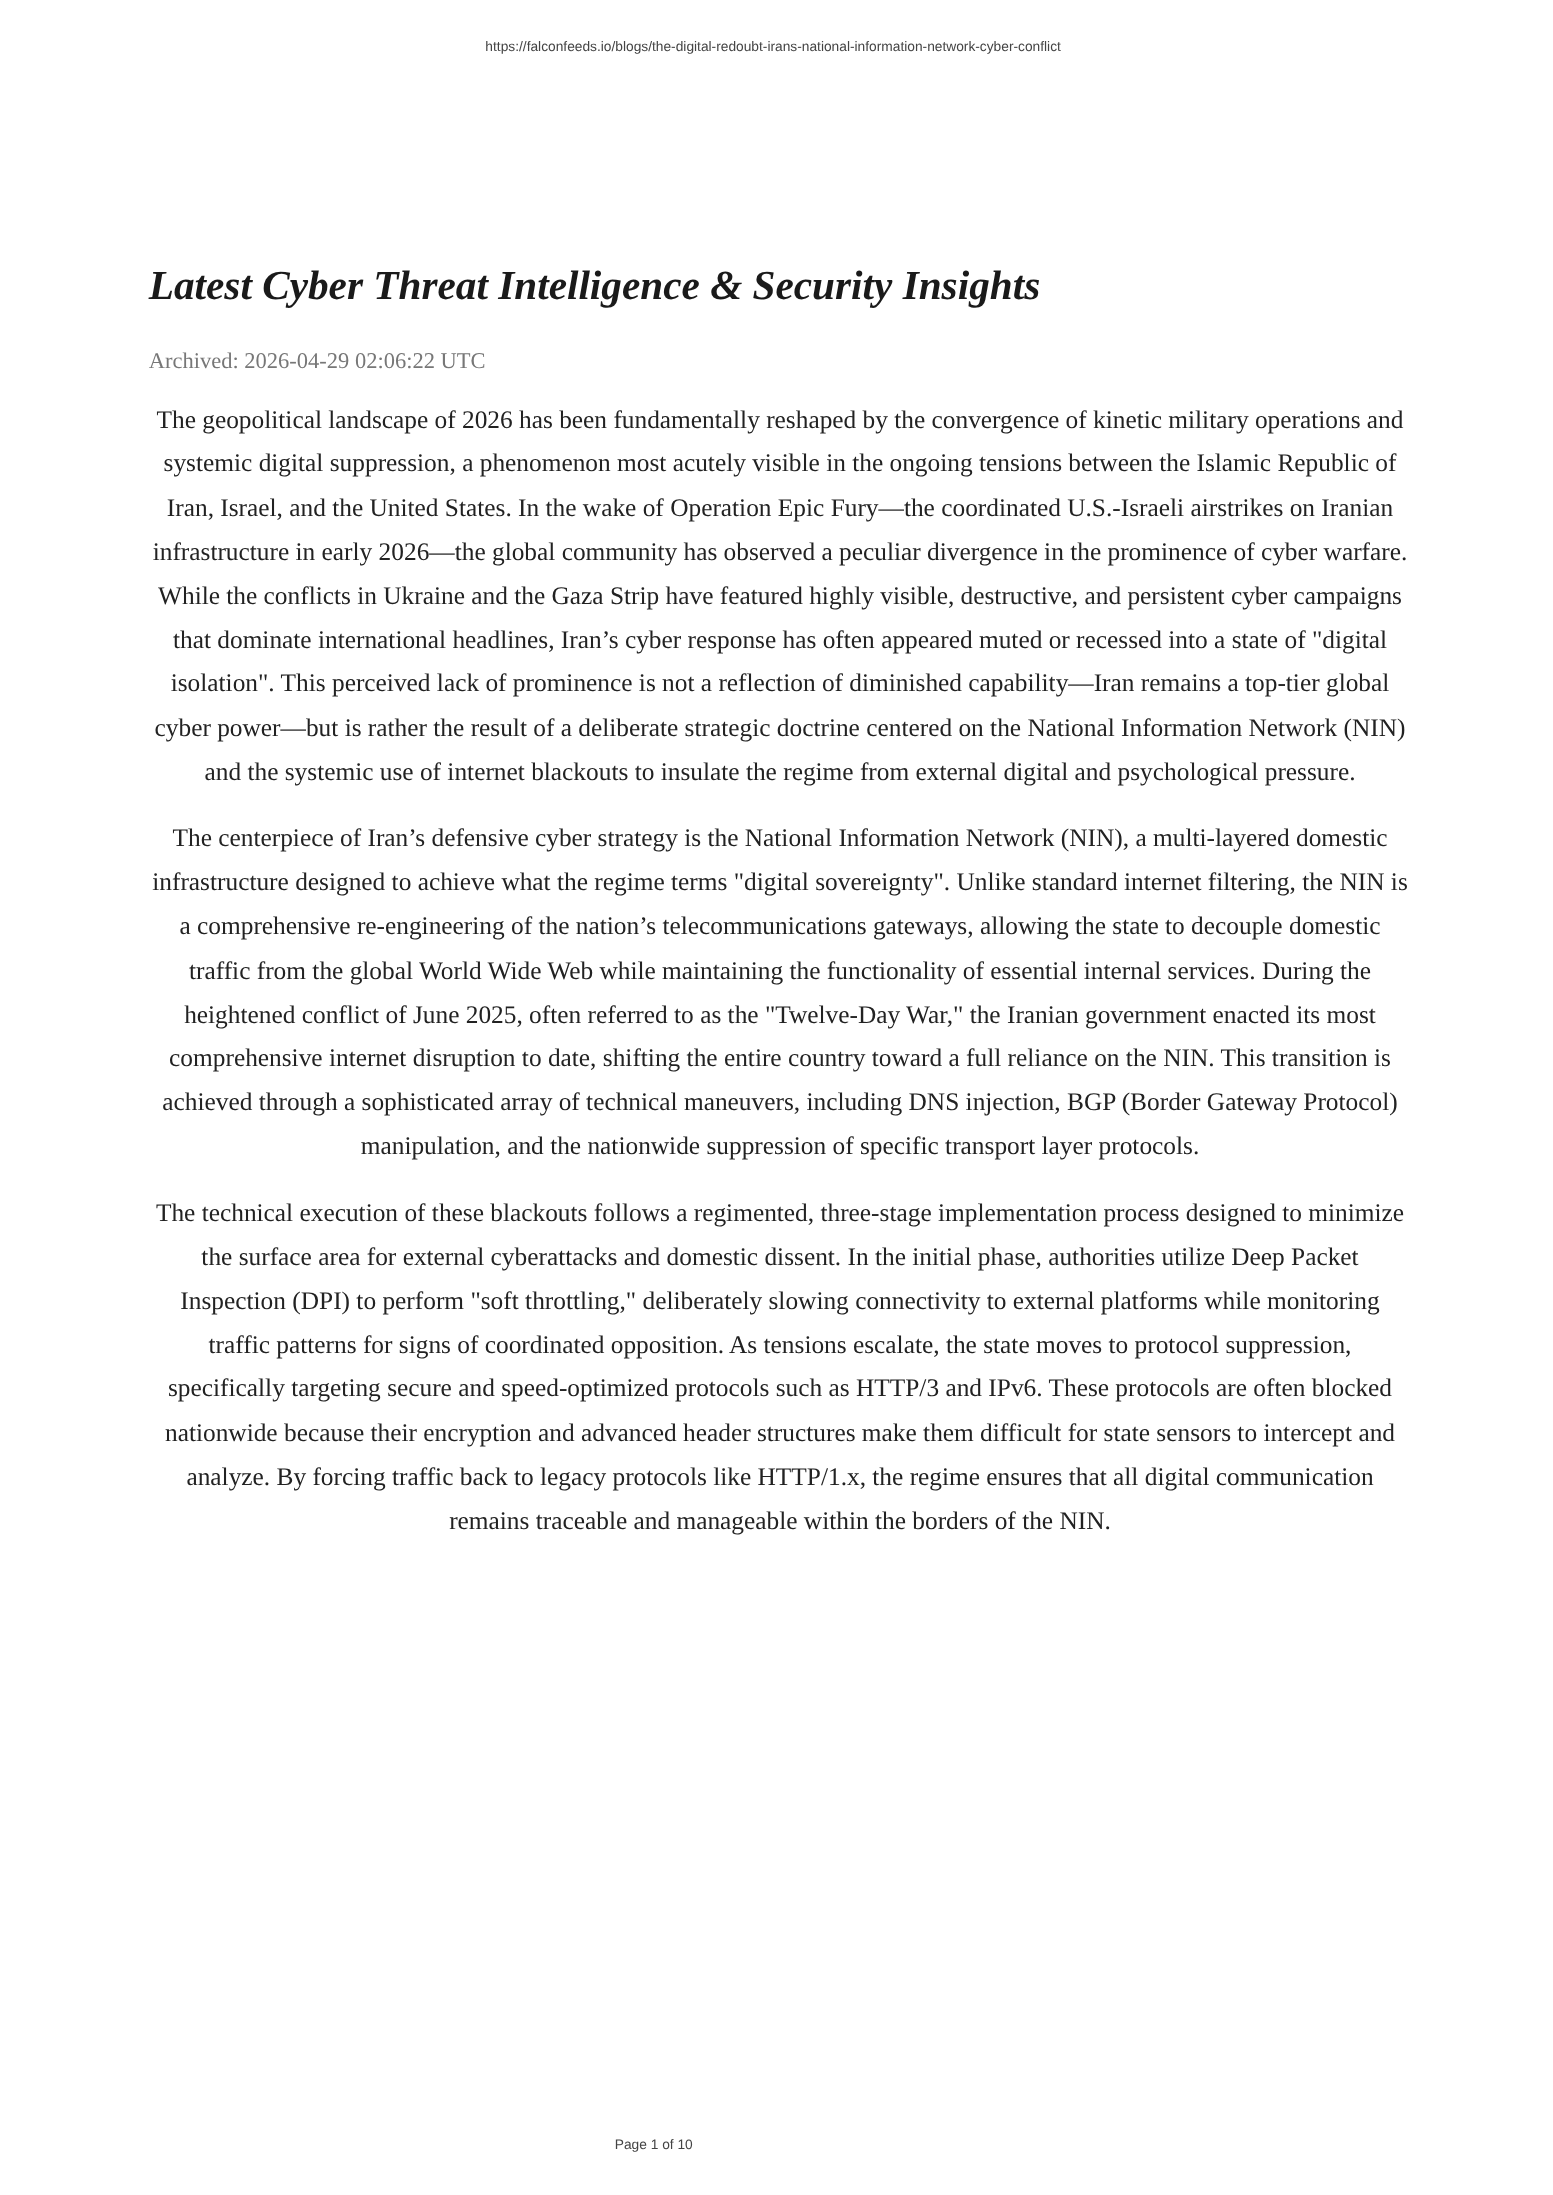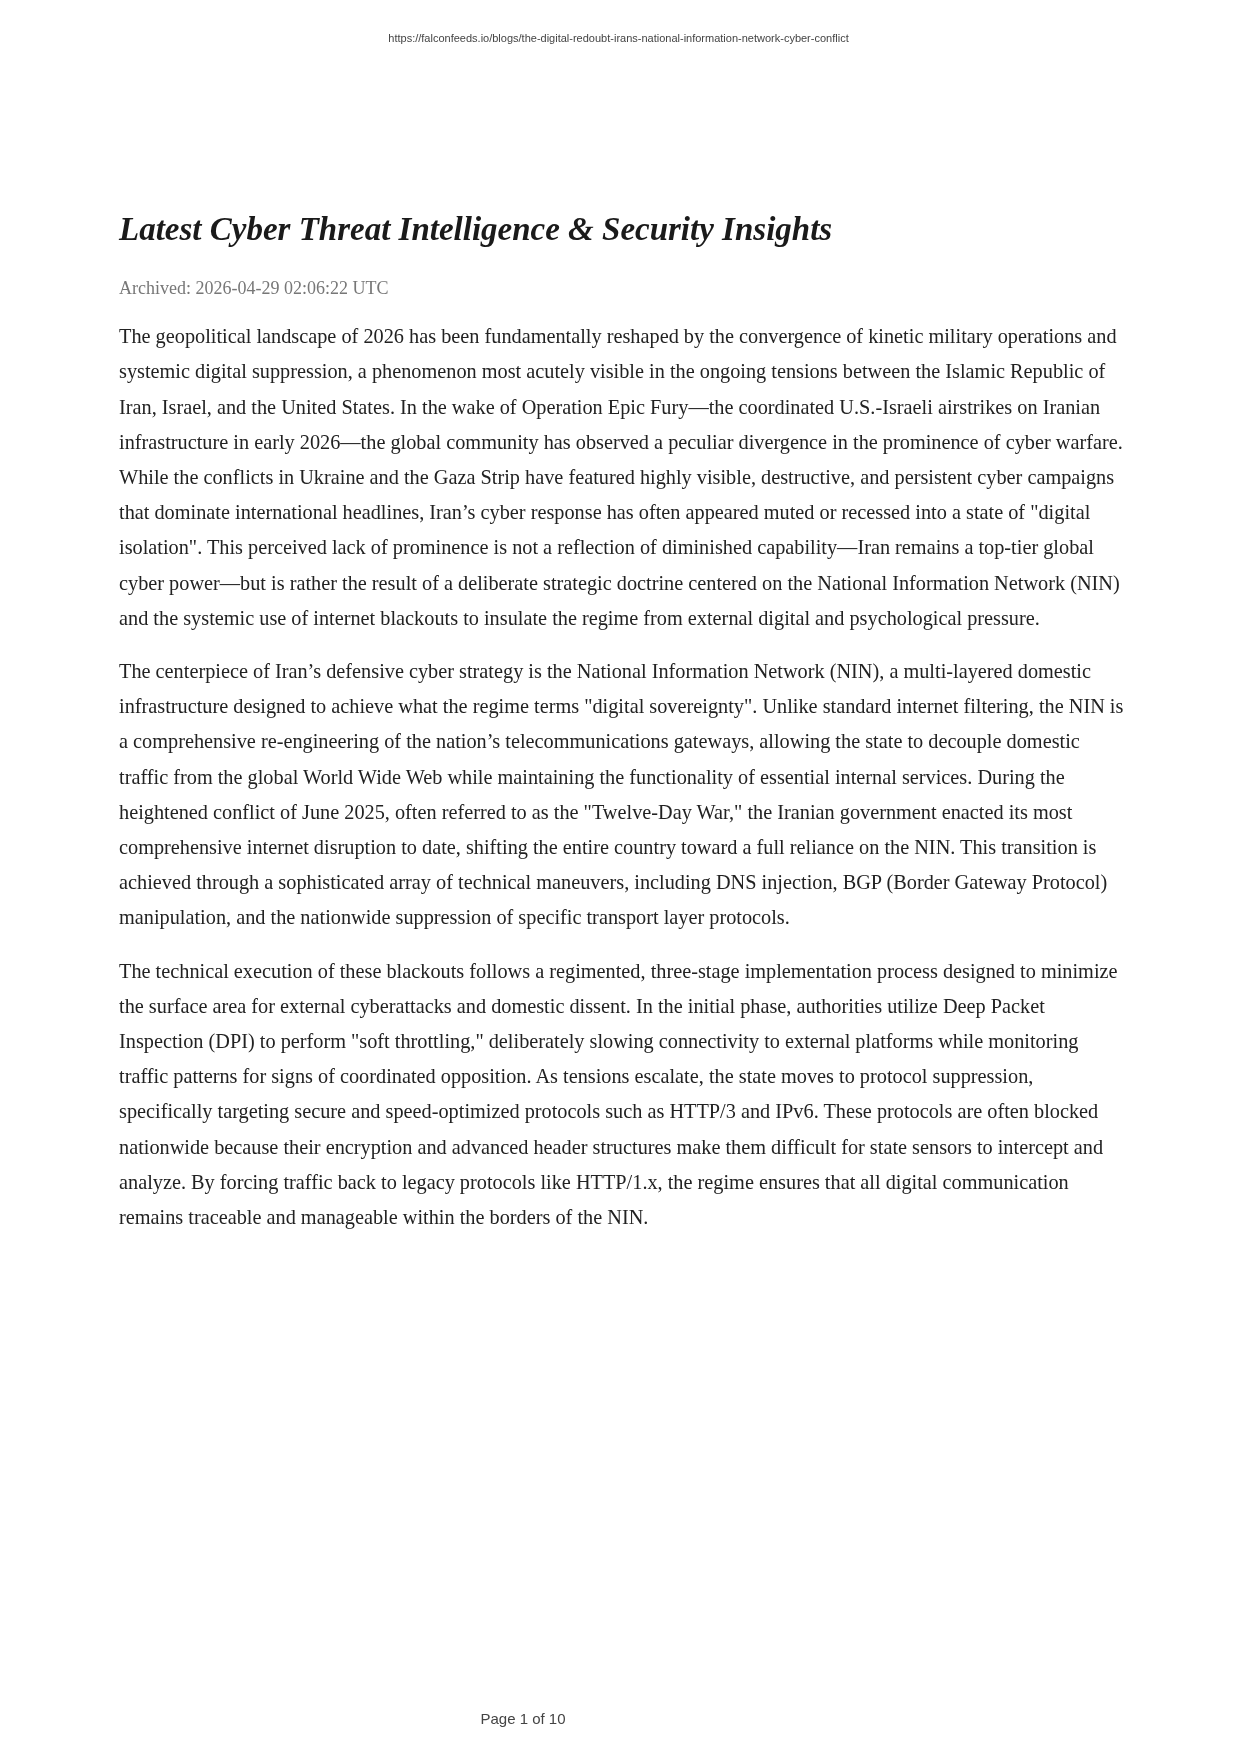--- a/index.html
+++ b/index.html
@@ -44,20 +44,21 @@
       margin-top: 28px;
       font-size: 18px;
       color: #777777;
       line-height: 1.2;
     }
     .para {
       margin: 18px 0 0 0;
       font-size: 20.3px;
       line-height: 35.2px;
       color: #222222;
+      text-align: center;
     }
     .para.first {
       margin-top: 20px;
     }
     .section-heading {
       margin: 28px 0 0 0;
       font-size: 27px;
       font-weight: bold;
       color: #1a1a1a;
       line-height: 1.3;
@@ -65,21 +66,21 @@
     .section-heading + .para {
       margin-top: 34px;
     }
     .page-footer {
       position: absolute;
       top: 1710px;
       left: 0;
       width: 1046px;
       text-align: center;
       font-family: "Liberation Sans", "DejaVu Sans", sans-serif;
-      font-size: 15px;
+      font-size: 11px;
       color: #444444;
     }
   </style>
 </head>
 <body>
 
 <div class="page-url">https://falconfeeds.io/blogs/the-digital-redoubt-irans-national-information-network-cyber-conflict</div>
 
 <main class="content">
   <h1 class="page-title">Latest Cyber Threat Intelligence &amp; Security Insights</h1>

